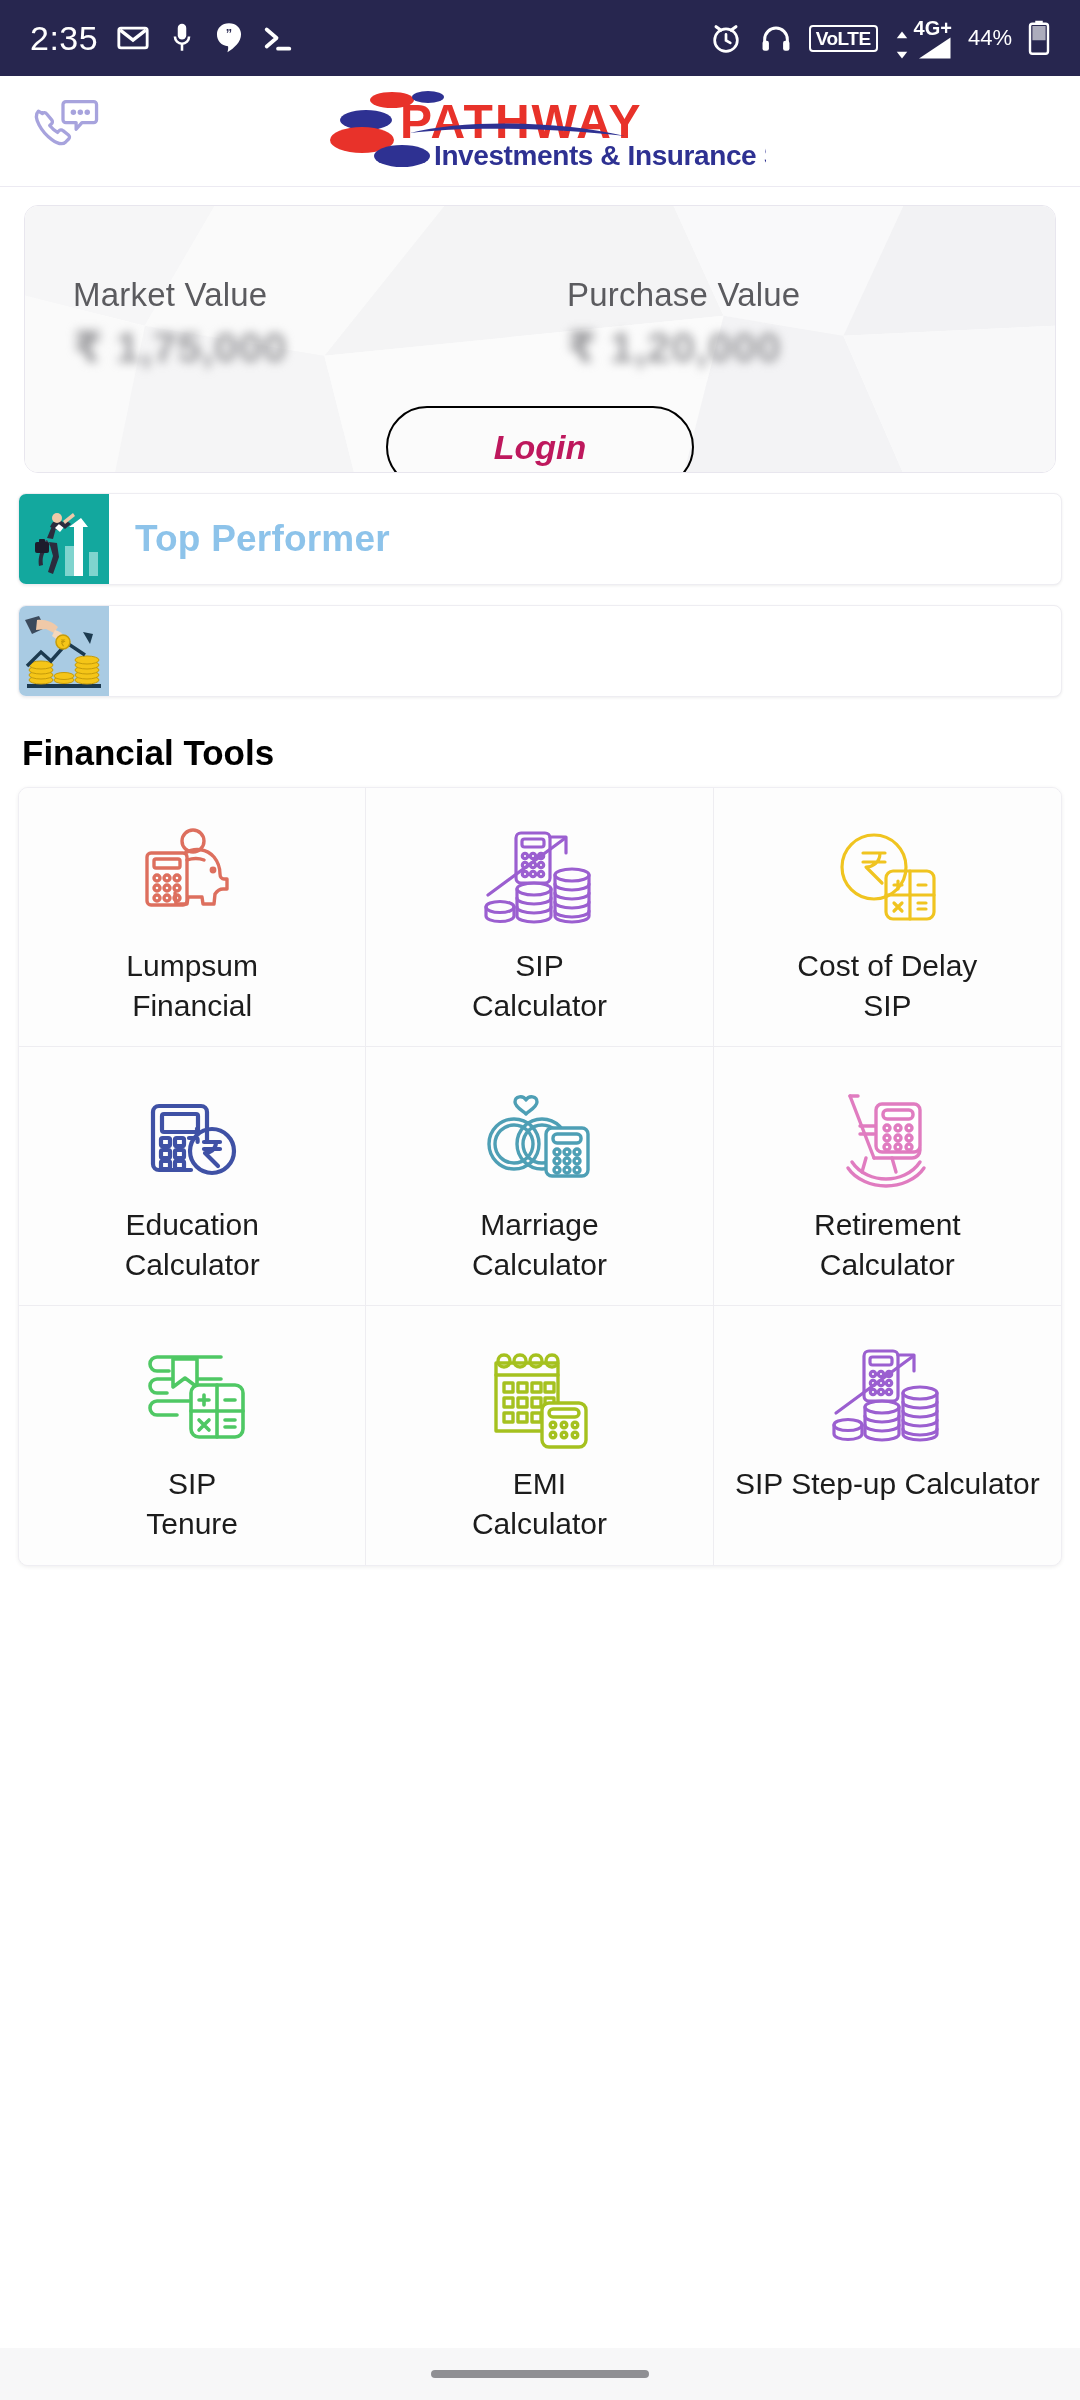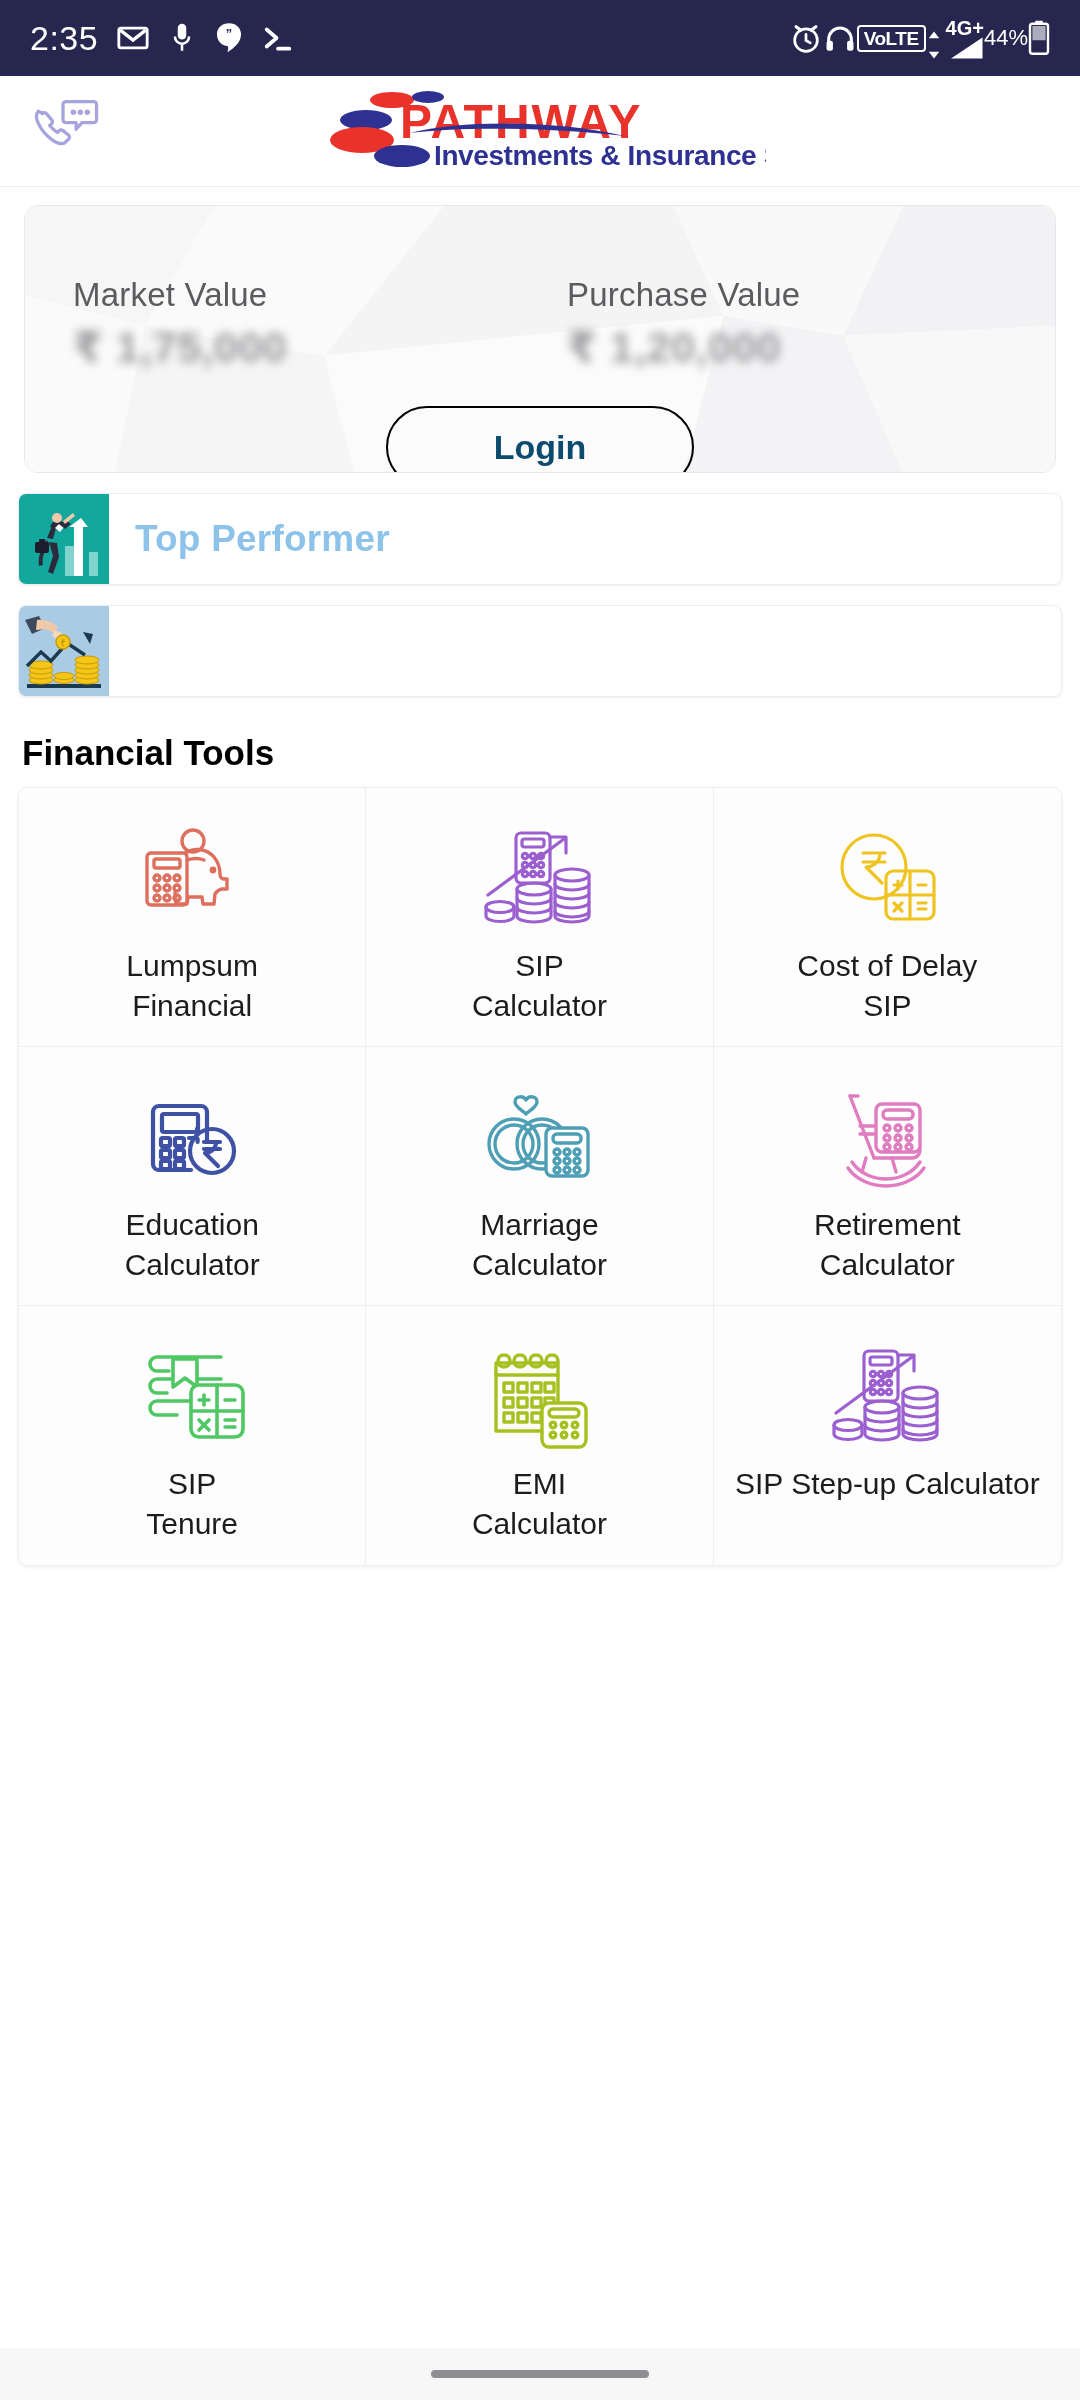--- a/index.html
+++ b/index.html
@@ -13,21 +13,21 @@
   
   #status-bar {
     height:76px; width:1080px;
     background:#27264f;
     display:flex; align-items:center;
     padding:0 30px;
     color:#ffffff;
   }
   #status-left { display:flex; align-items:center; gap:18px; }
   #status-clock { font-size:34px; letter-spacing:0.5px; }
-  #status-right { margin-left:auto; display:flex; align-items:center; }
+  #status-right { margin-left:auto; display:flex; align-items:center; gap:16px; }
   .sicon { display:block; }
   #volte-badge {
     border:2.5px solid #fff; border-radius:4px;
     font-size:19px; font-weight:bold; letter-spacing:-0.5px;
     padding:2px 5px; line-height:1;
   }
   #net-type { font-size:20px; font-weight:bold; }
   #battery-pct { font-size:22px; }
   
   #app-header {
@@ -71,22 +71,23 @@
   }
   #login-btn {
     position:relative;
     display:block;
     margin:34px auto 0 auto;
     width:308px; height:82px;
     border:2px solid #000;
     border-radius:41px;
     background:transparent;
     font-family:inherit;
-    font-size:34px; font-weight:bold; color:#0c4a6e;
+    font-size:34px; font-weight:bold; color:#be185d;
     cursor:pointer;
+    font-style:italic;
   }
   
   .performer-row {
     margin:20px 18px 0 18px;
     height:92px;
     background:#fff;
     border:1px solid #eeedf2;
     border-radius:8px;
     box-shadow:0 1px 3px rgba(0,0,0,0.07);
     display:flex; align-items:center;

